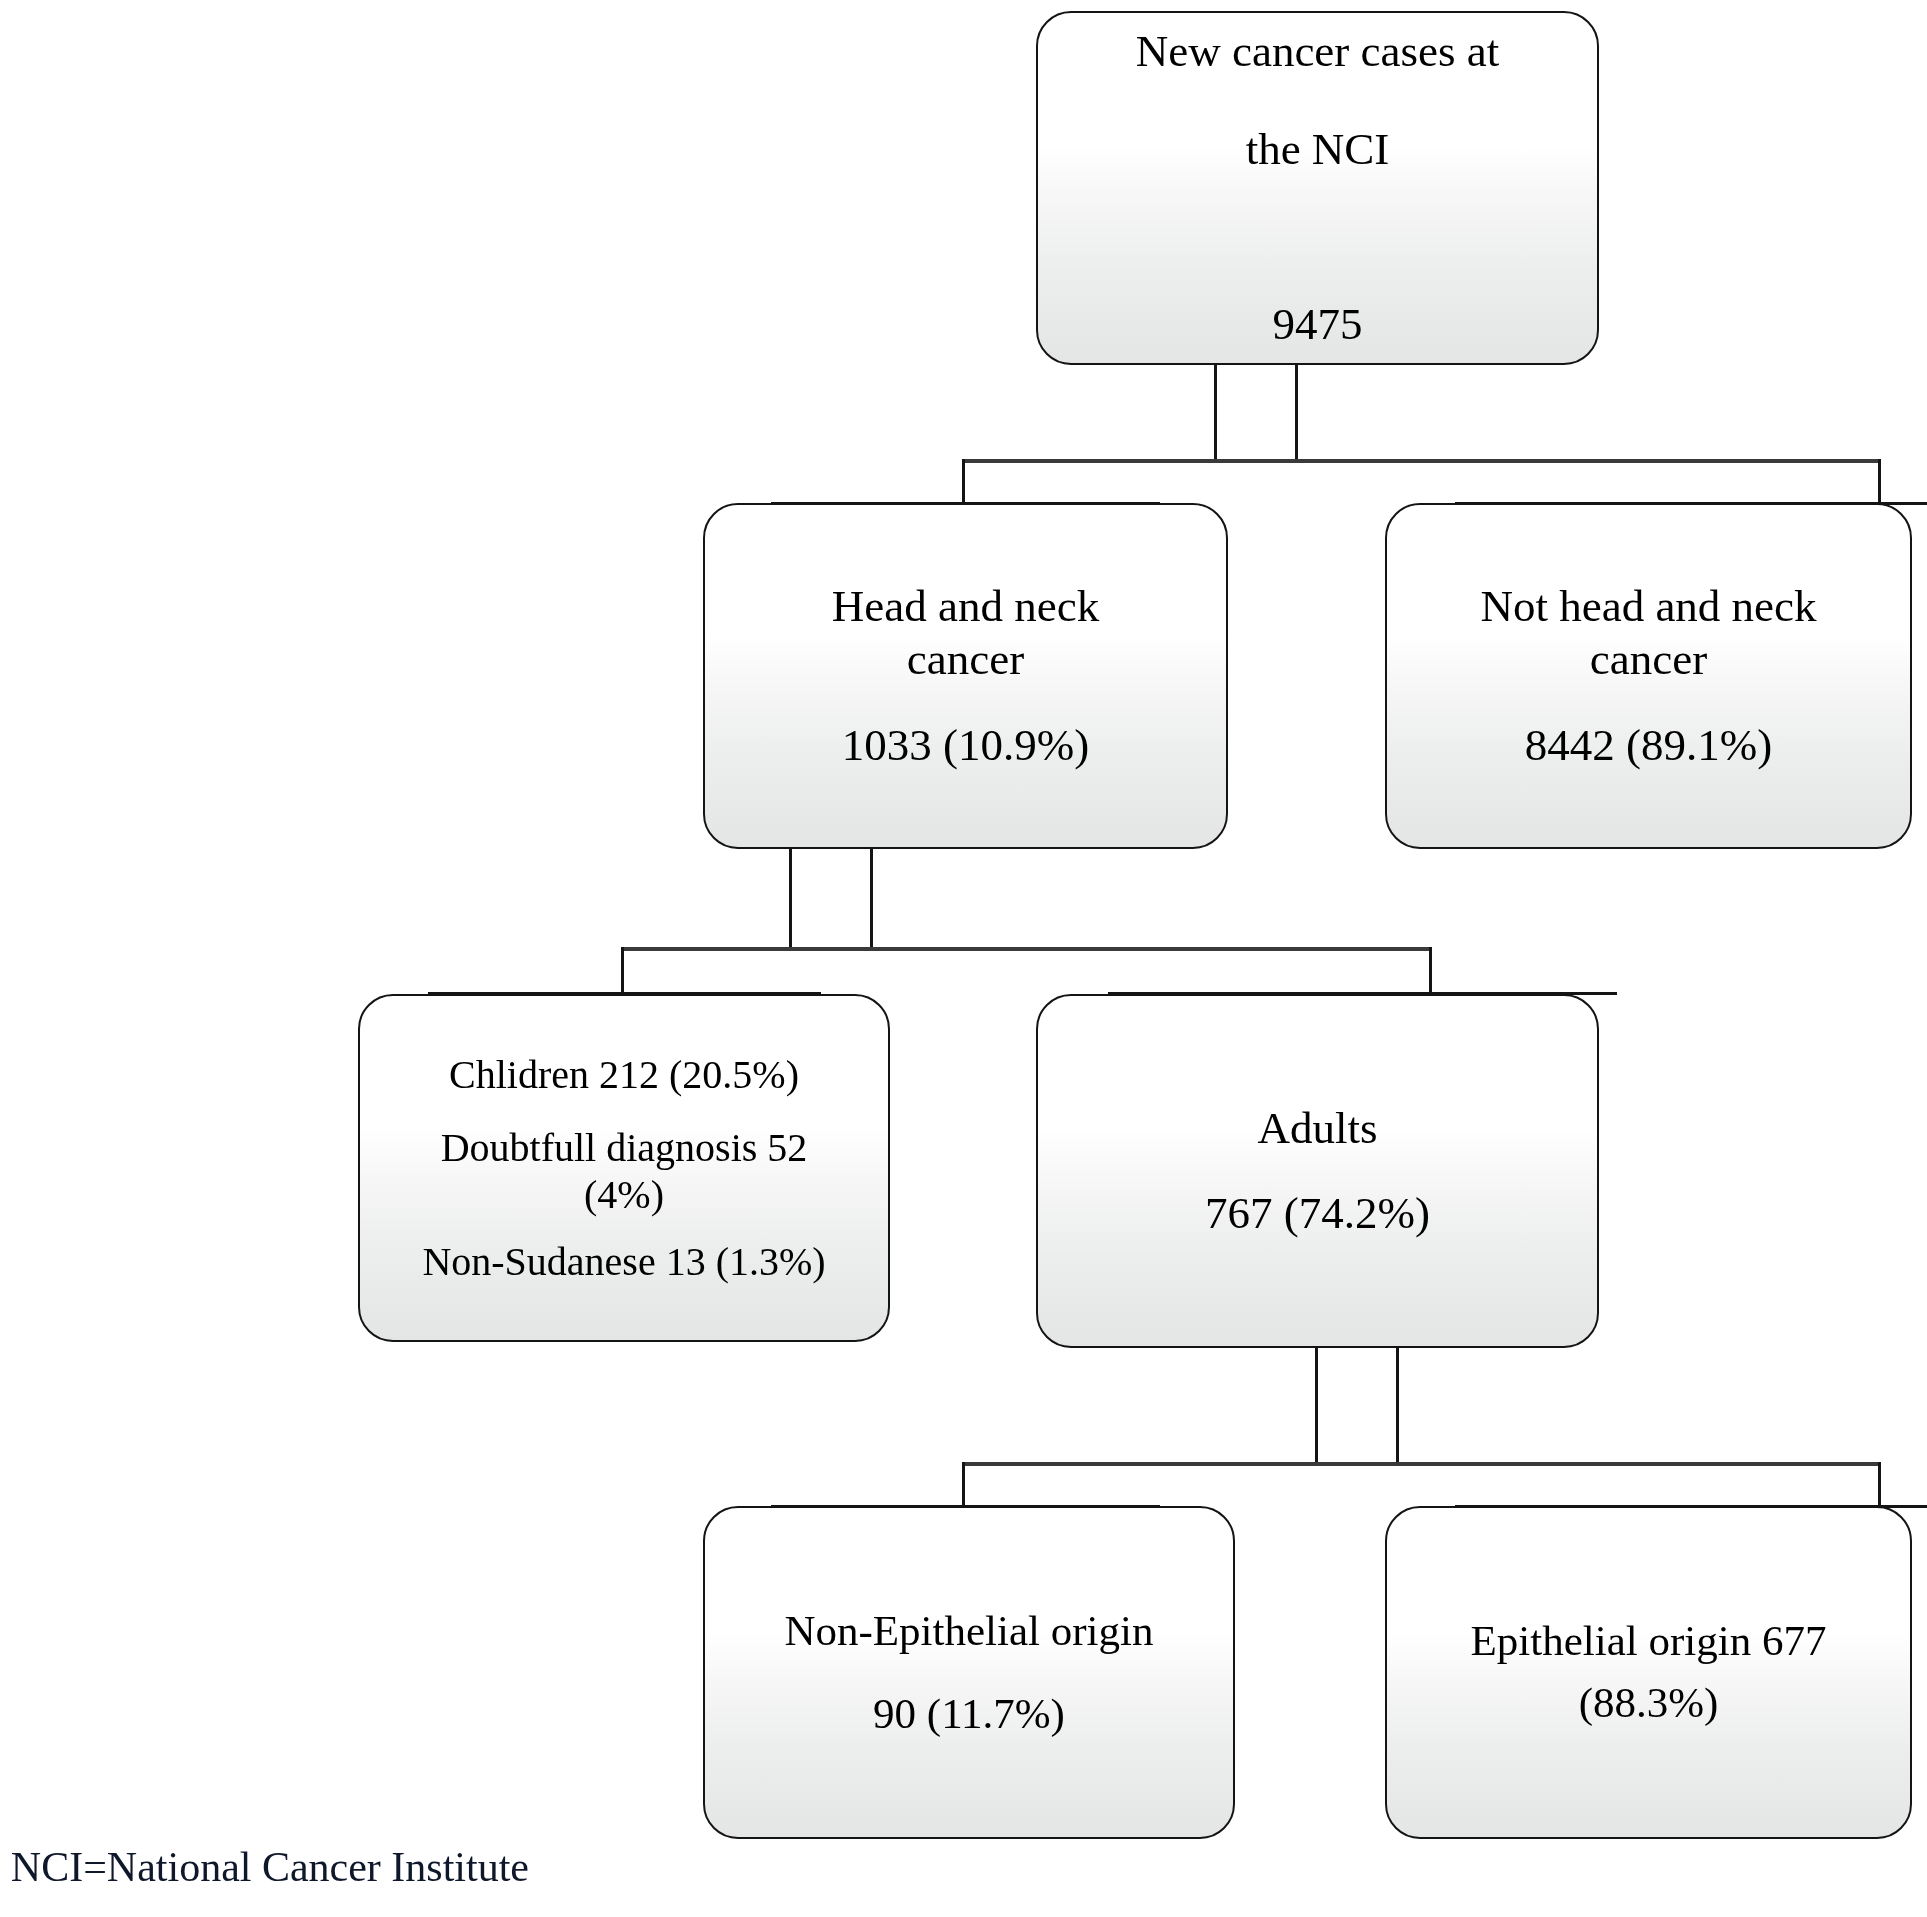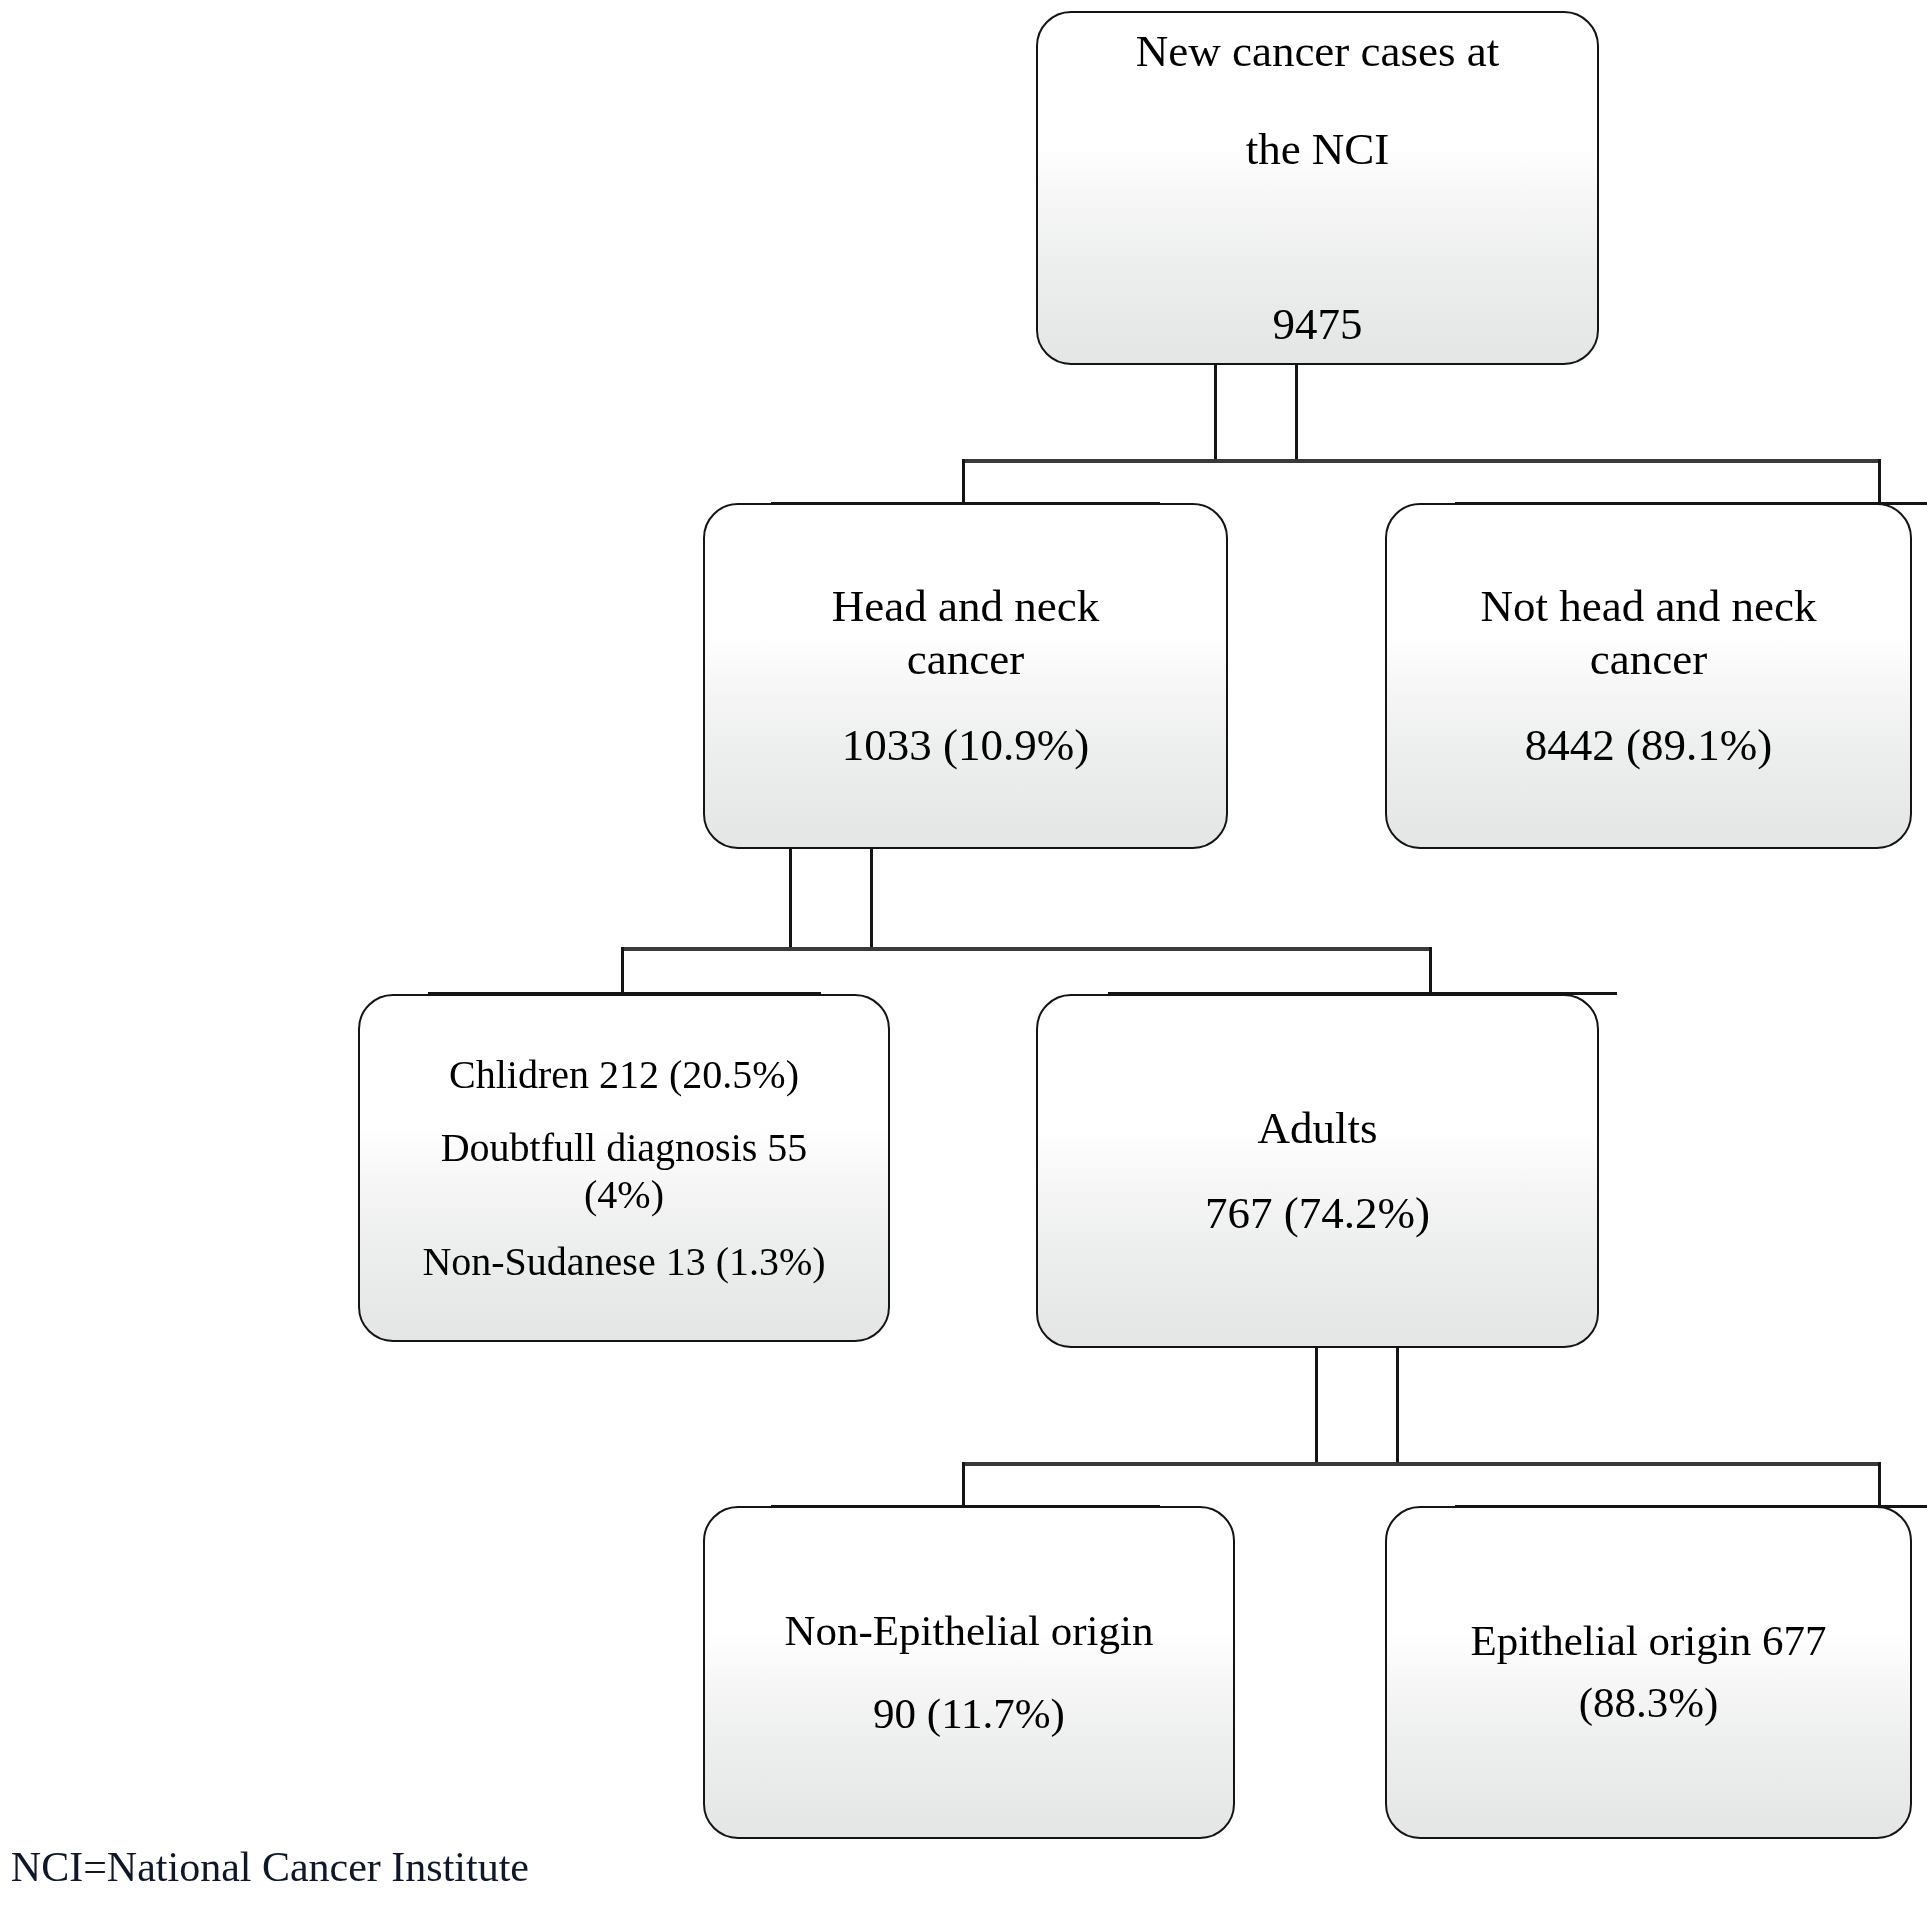--- a/index.html
+++ b/index.html
@@ -128,21 +128,21 @@
   <div class="node" style="left:1385px; top:503px; width:527px; height:346px; padding:0 20px;">
     <span class="line t-lg">Not head and neck</span>
     <span class="line t-lg">cancer</span>
     <span class="gap"></span>
     <span class="line t-lg">8442 (89.1%)</span>
   </div>
 
   <div class="node" style="left:358px; top:994px; width:532px; height:348px; padding:0 14px;">
     <span class="line t-sm">Chlidren 212 (20.5%)</span>
     <span class="gap" style="height:26px;"></span>
-    <span class="line t-sm">Doubtfull diagnosis 55</span>
+    <span class="line t-sm">Doubtfull diagnosis 52</span>
     <span class="line t-sm">(4%)</span>
     <span class="gap" style="height:20px;"></span>
     <span class="line t-sm">Non-Sudanese 13 (1.3%)</span>
   </div>
 
   <div class="node" style="left:1036px; top:994px; width:563px; height:354px; padding:0 32px;">
     <span class="line t-lg">Adults</span>
     <span class="gap"></span>
     <span class="line t-lg">767 (74.2%)</span>
   </div>

